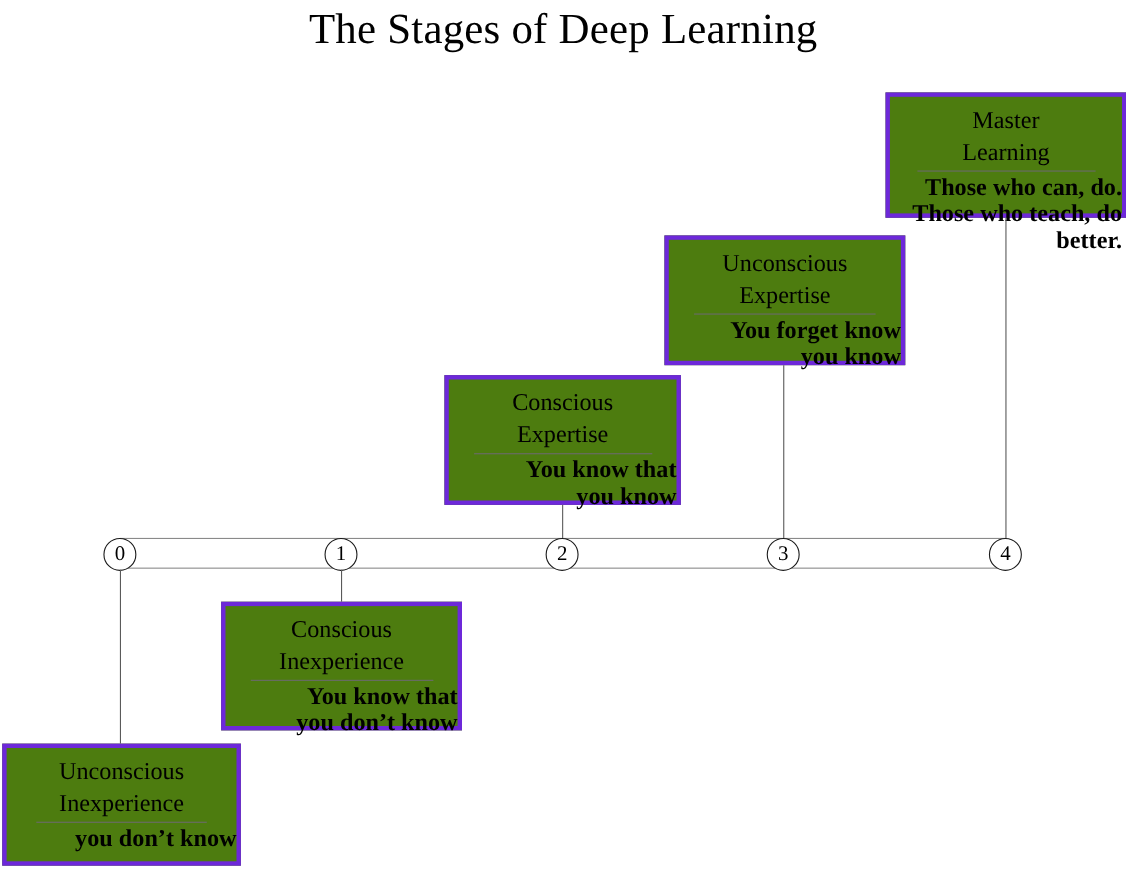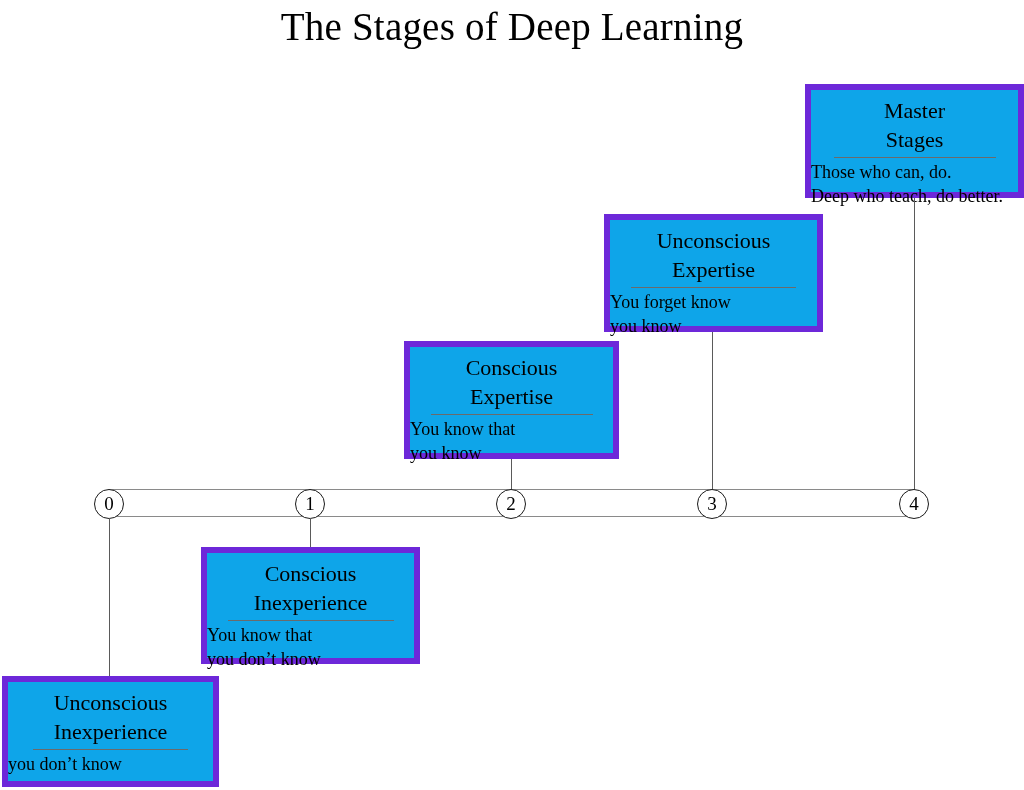--- a/index.html
+++ b/index.html
@@ -74,55 +74,56 @@
     position: absolute;
     width: 1px;
     background: #5a5a5a;
     margin-left: 0px;
   }
 
   
   .box {
     position: absolute;
     box-sizing: border-box;
-    border: 6px solid #6d28d9;
-    background: #0ea5e9;
+    border: 4px solid #6d28d9;
+    background: #4d7c0f;
     padding-top: 6px;
   }
   .box-title {
     text-align: center;
     font-size: 22px;
     line-height: 29px;
     color: #000;
   }
   .box-rule {
     height: 0;
     border-top: 1px solid #6b6b6b;
     margin: 3px auto 2px auto;
   }
   .box-body {
-    text-align: left;
-    font-size: 18px;
+    text-align: right;
+    font-size: 22px;
     line-height: 24px;
     color: #000;
+    font-weight: bold;
   }
 </style>
 </head>
 <body>
 
 <div id="canvas">
 
   <div class="title">The Stages of Deep Learning</div>
 
   <div class="box" style="left:805px; top:84px; width:219px; height:114px;">
     <div class="box-title">Master</div>
-    <div class="box-title">Stages</div>
+    <div class="box-title">Learning</div>
     <div class="box-rule" style="width:162px;"></div>
     <div class="box-body">Those who can, do.</div>
-    <div class="box-body">Deep who teach, do better.</div>
+    <div class="box-body">Those who teach, do better.</div>
   </div>
   <div class="connector" style="left:914px; top:198px; height:292px;"></div>
 
   <div class="box" style="left:604px; top:214px; width:219px; height:118px;">
     <div class="box-title">Unconscious</div>
     <div class="box-title">Expertise</div>
     <div class="box-rule" style="width:165px;"></div>
     <div class="box-body">You forget know</div>
     <div class="box-body">you know</div>
   </div>

